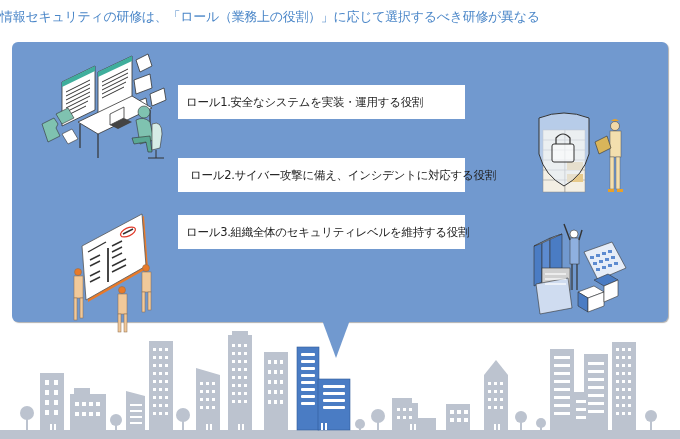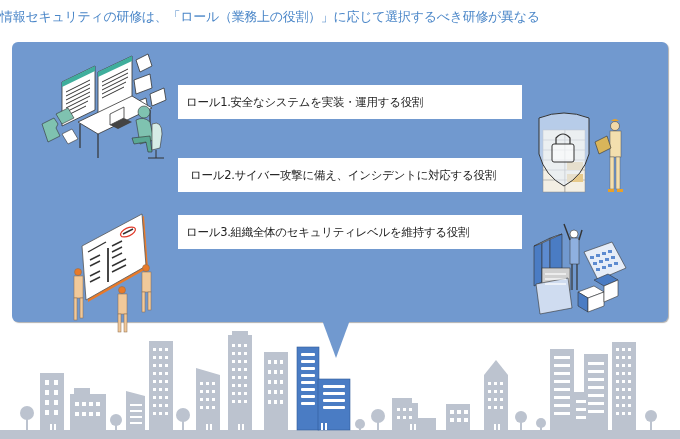--- a/index.html
+++ b/index.html
@@ -16,21 +16,21 @@
     background: #7199cf; border-radius: 6px;
     box-shadow: 1px 1px 1px rgba(80,80,80,0.45);
   }
   .tail {
     position: absolute; left: 322px; top: 320px; width: 0; height: 0;
     border-left: 14px solid transparent; border-right: 14px solid transparent;
     border-top: 38px solid #7199cf;
   }
 
   .role-box {
-    position: absolute; left: 178px; width: 344px; height: 34px;
+    position: absolute; left: 178px; width: 287px; height: 34px;
     background: #ffffff; display: flex; align-items: center; padding-left: 8px;
     font-size: 11.5px; color: #222222; white-space: nowrap; letter-spacing: -0.3px;
   }
   .role-1 { top: 85px; }
   .role-2 { top: 158px; padding-left: 12px; }
   .role-3 { top: 215px; }
 
   .illus { position: absolute; }
   .illus svg { display: block; }
 

